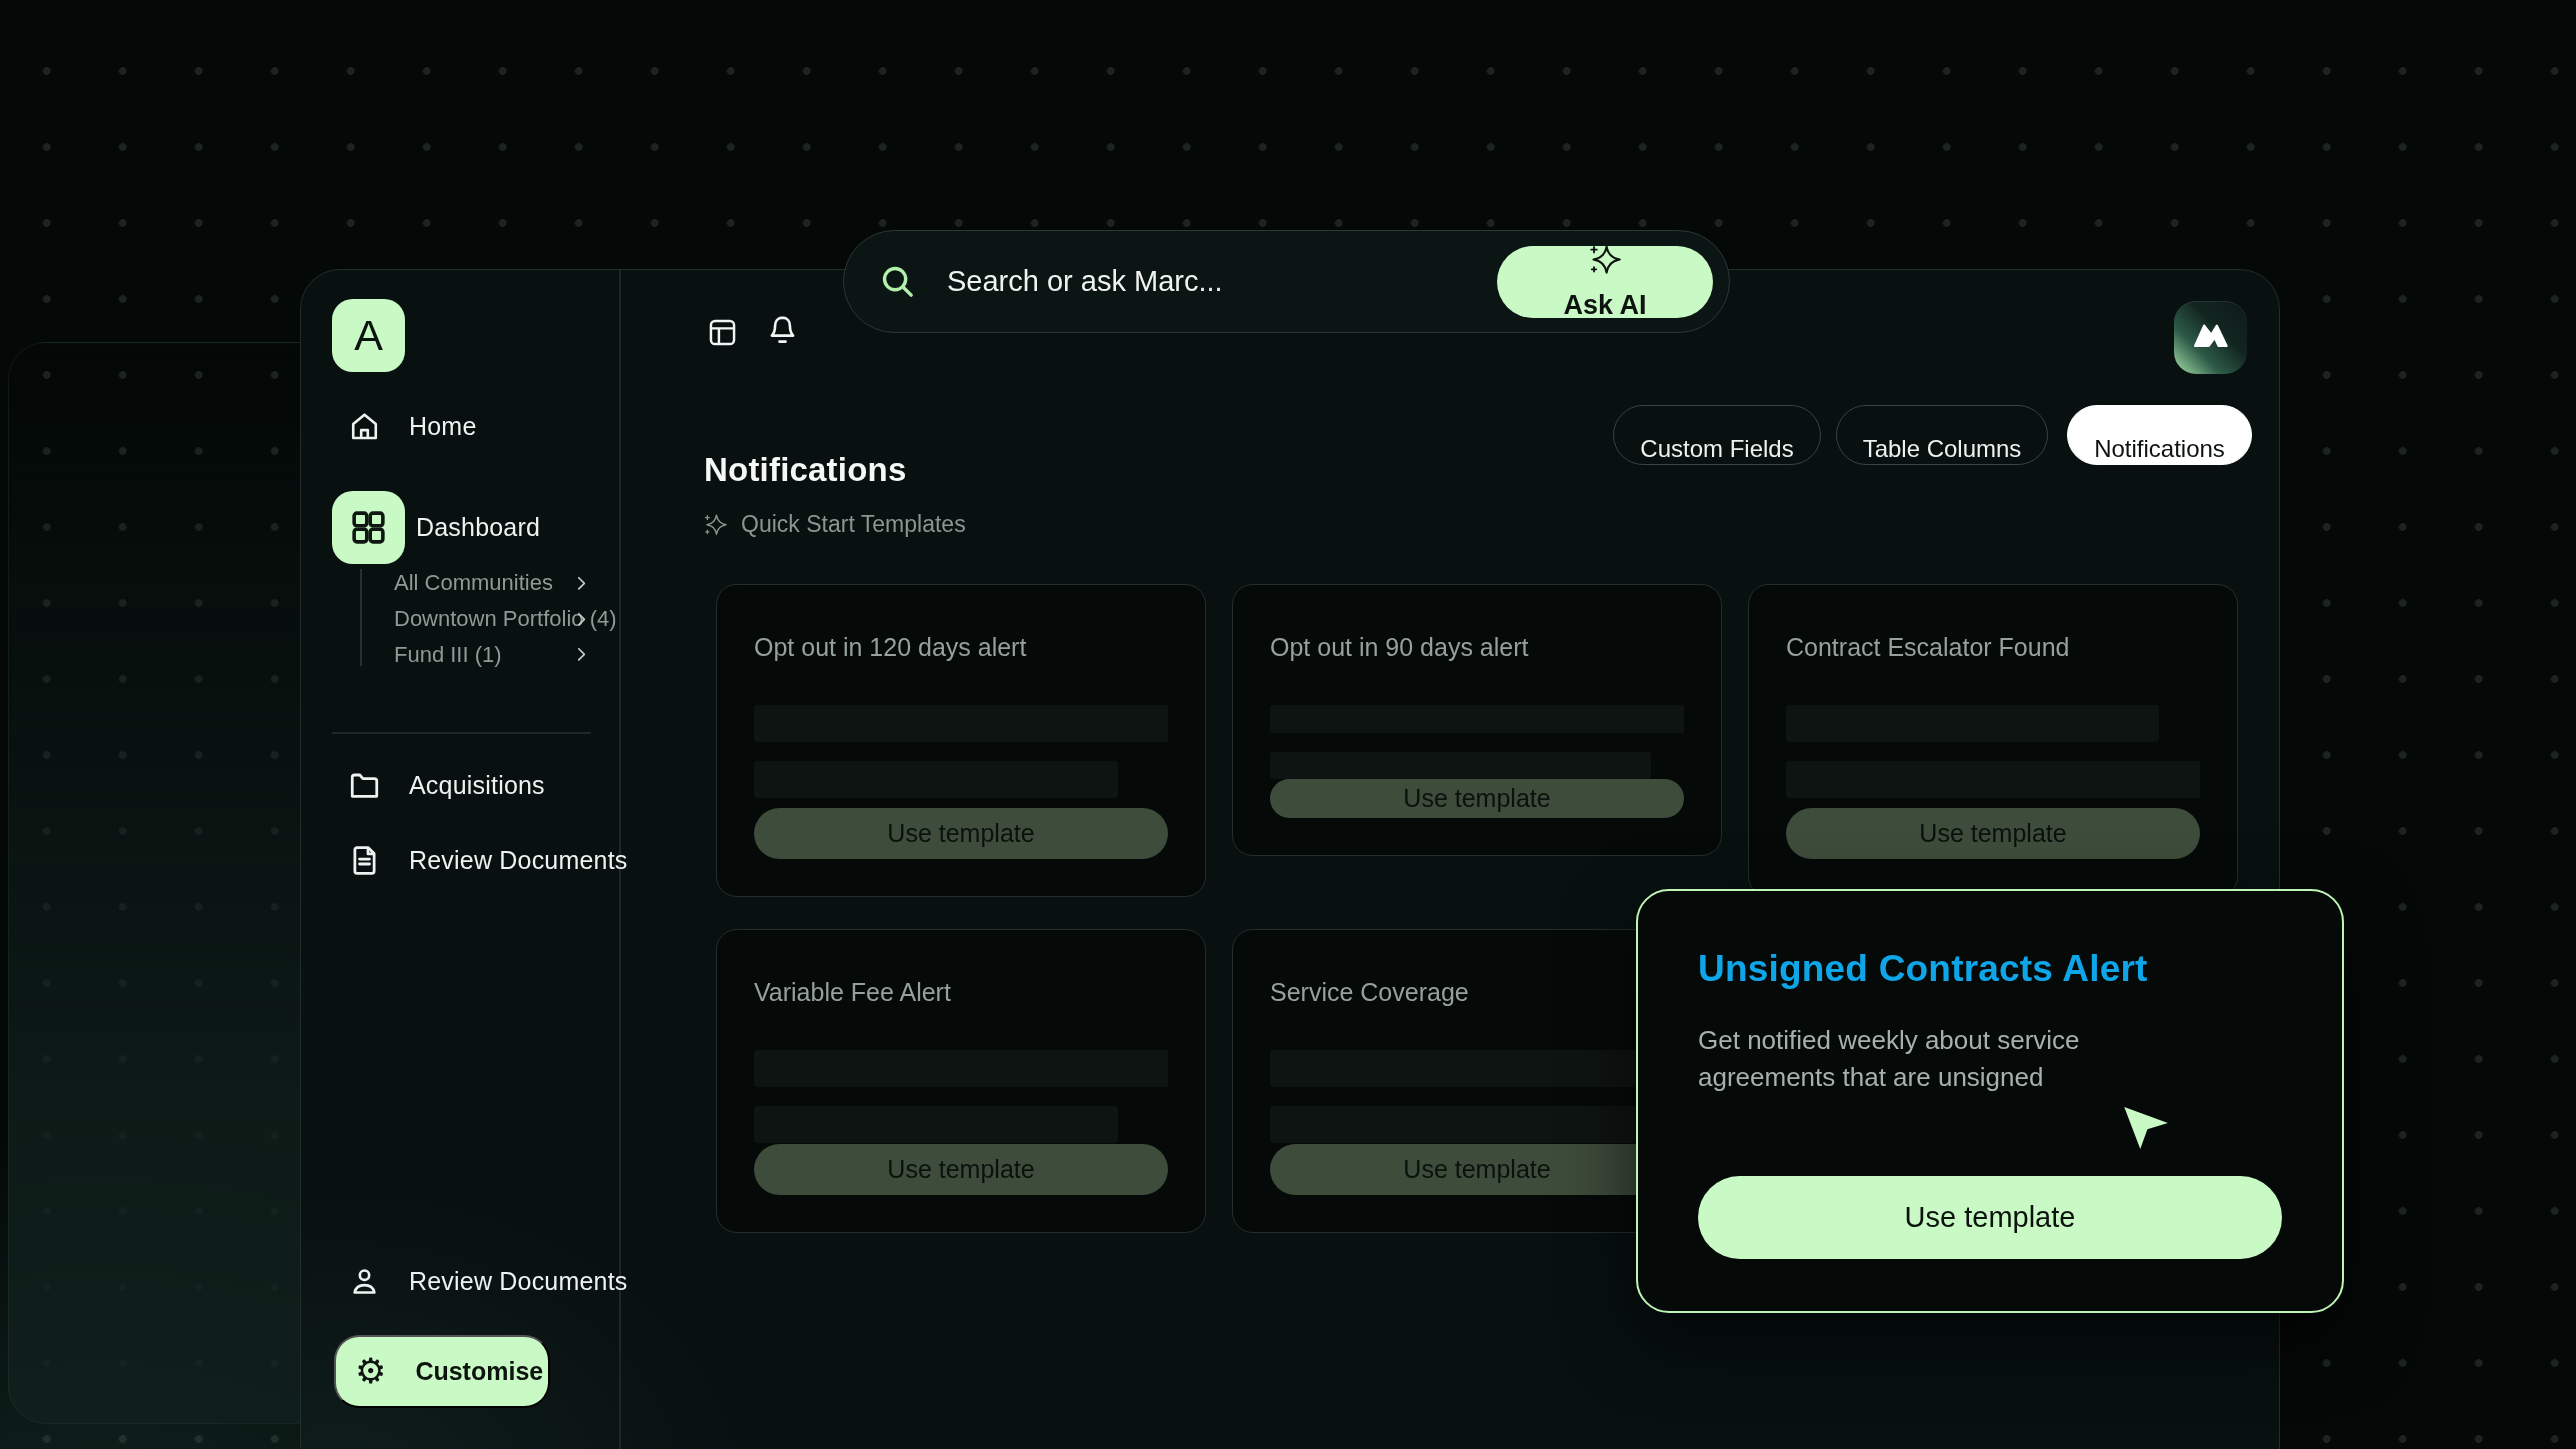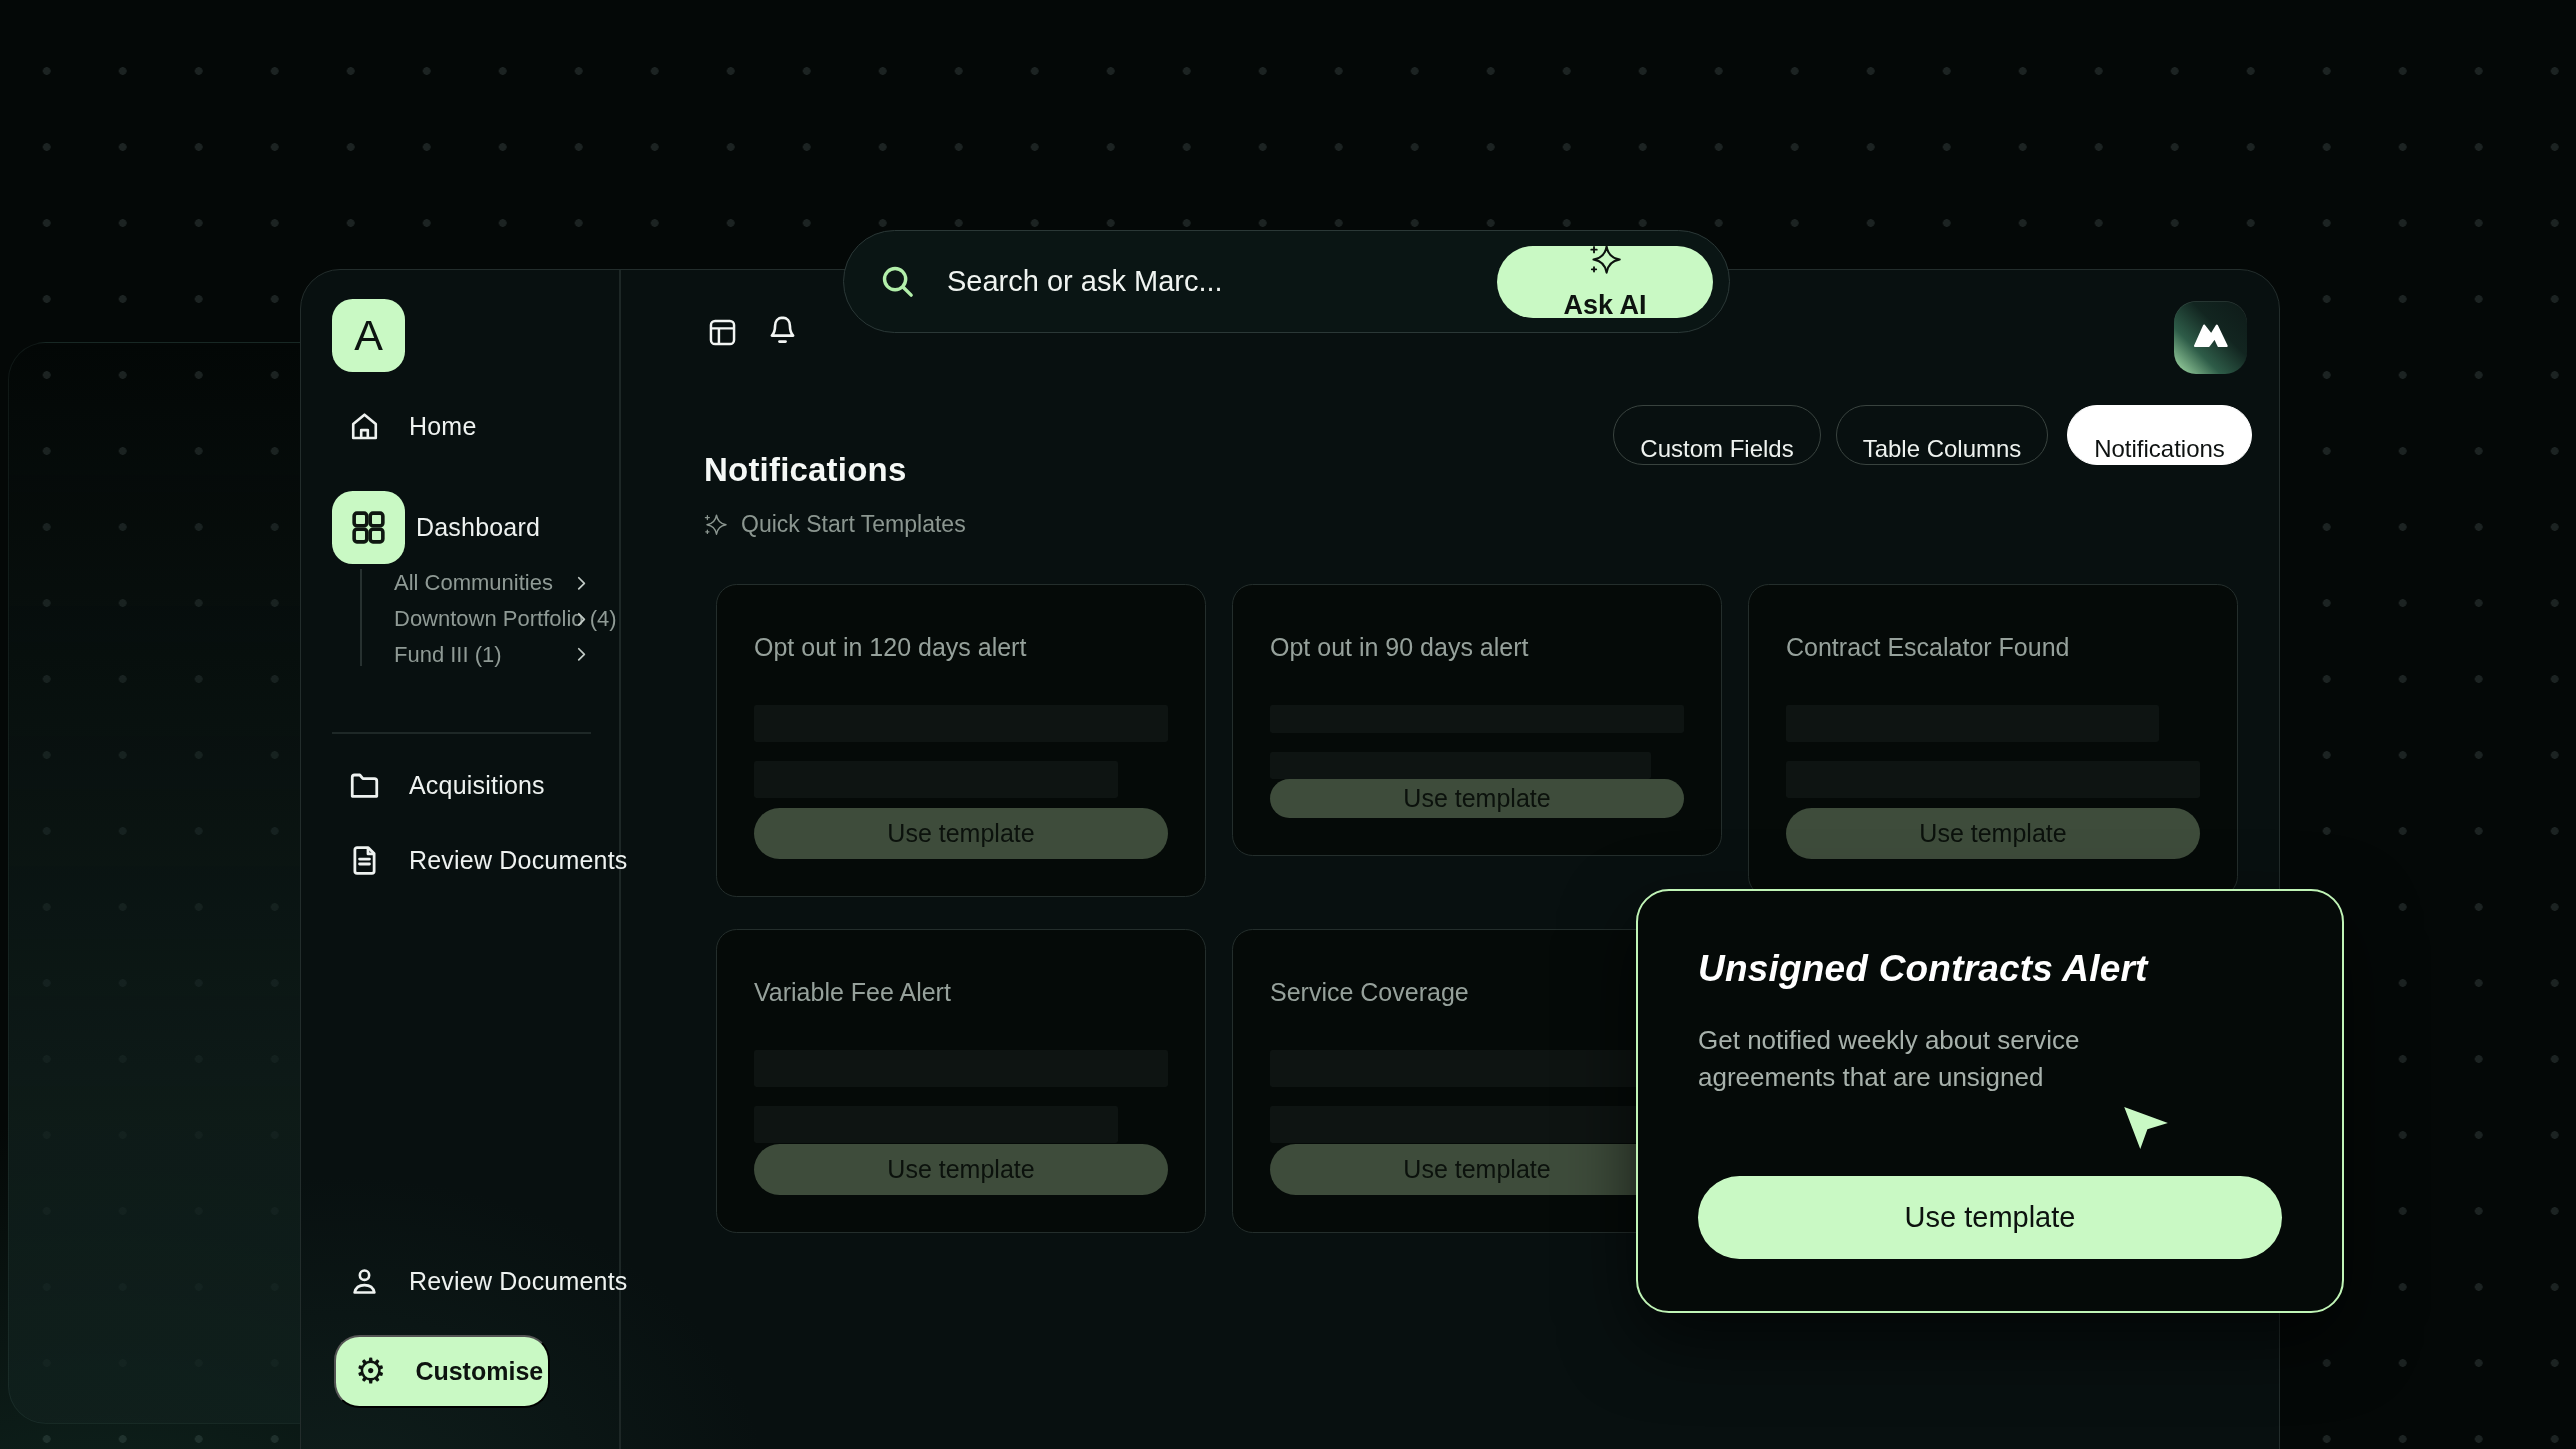--- a/index.html
+++ b/index.html
@@ -90,21 +90,21 @@
   .use-template-dim{margin-top:auto;height:51px;border-radius:27px;background:#3e4c3b;border:none;cursor:pointer;
     font-family:"Liberation Sans","DejaVu Sans",sans-serif;font-size:25px;color:#0b110c;}
 
   
   .featured{
     left:1335px;top:619px;width:708px;height:424px;border-radius:33px;z-index:6;
     background:#050a08;border:2.4px solid #c0f4b6;box-sizing:border-box;
     box-shadow:0 27px 72px rgba(0,0,0,0.65);
     padding:57px 60px;
   }
-  .featured-title{font-size:37px;font-weight:600;color:#ffffff;letter-spacing:0.2px;font-style:italic;}
+  .featured-title{font-size:37px;font-weight:600;color:#0ea5e9;letter-spacing:0.2px;}
   .featured-desc{margin-top:32px;max-width:525px;font-size:26px;line-height:37px;color:#a7b1ab;}
   .featured-btn{position:absolute;left:60px;right:60px;bottom:52px;height:83px;border-radius:43px;
     background:#c9f9c4;border:none;cursor:pointer;
     font-family:"Liberation Sans","DejaVu Sans",sans-serif;font-size:29px;font-weight:500;color:#0c120e;}
   .cursor-ic{position:absolute;left:480px;top:208px;width:57px;height:57px;}
 
   svg{display:block;}
 </style>
 </head>
 <body>

